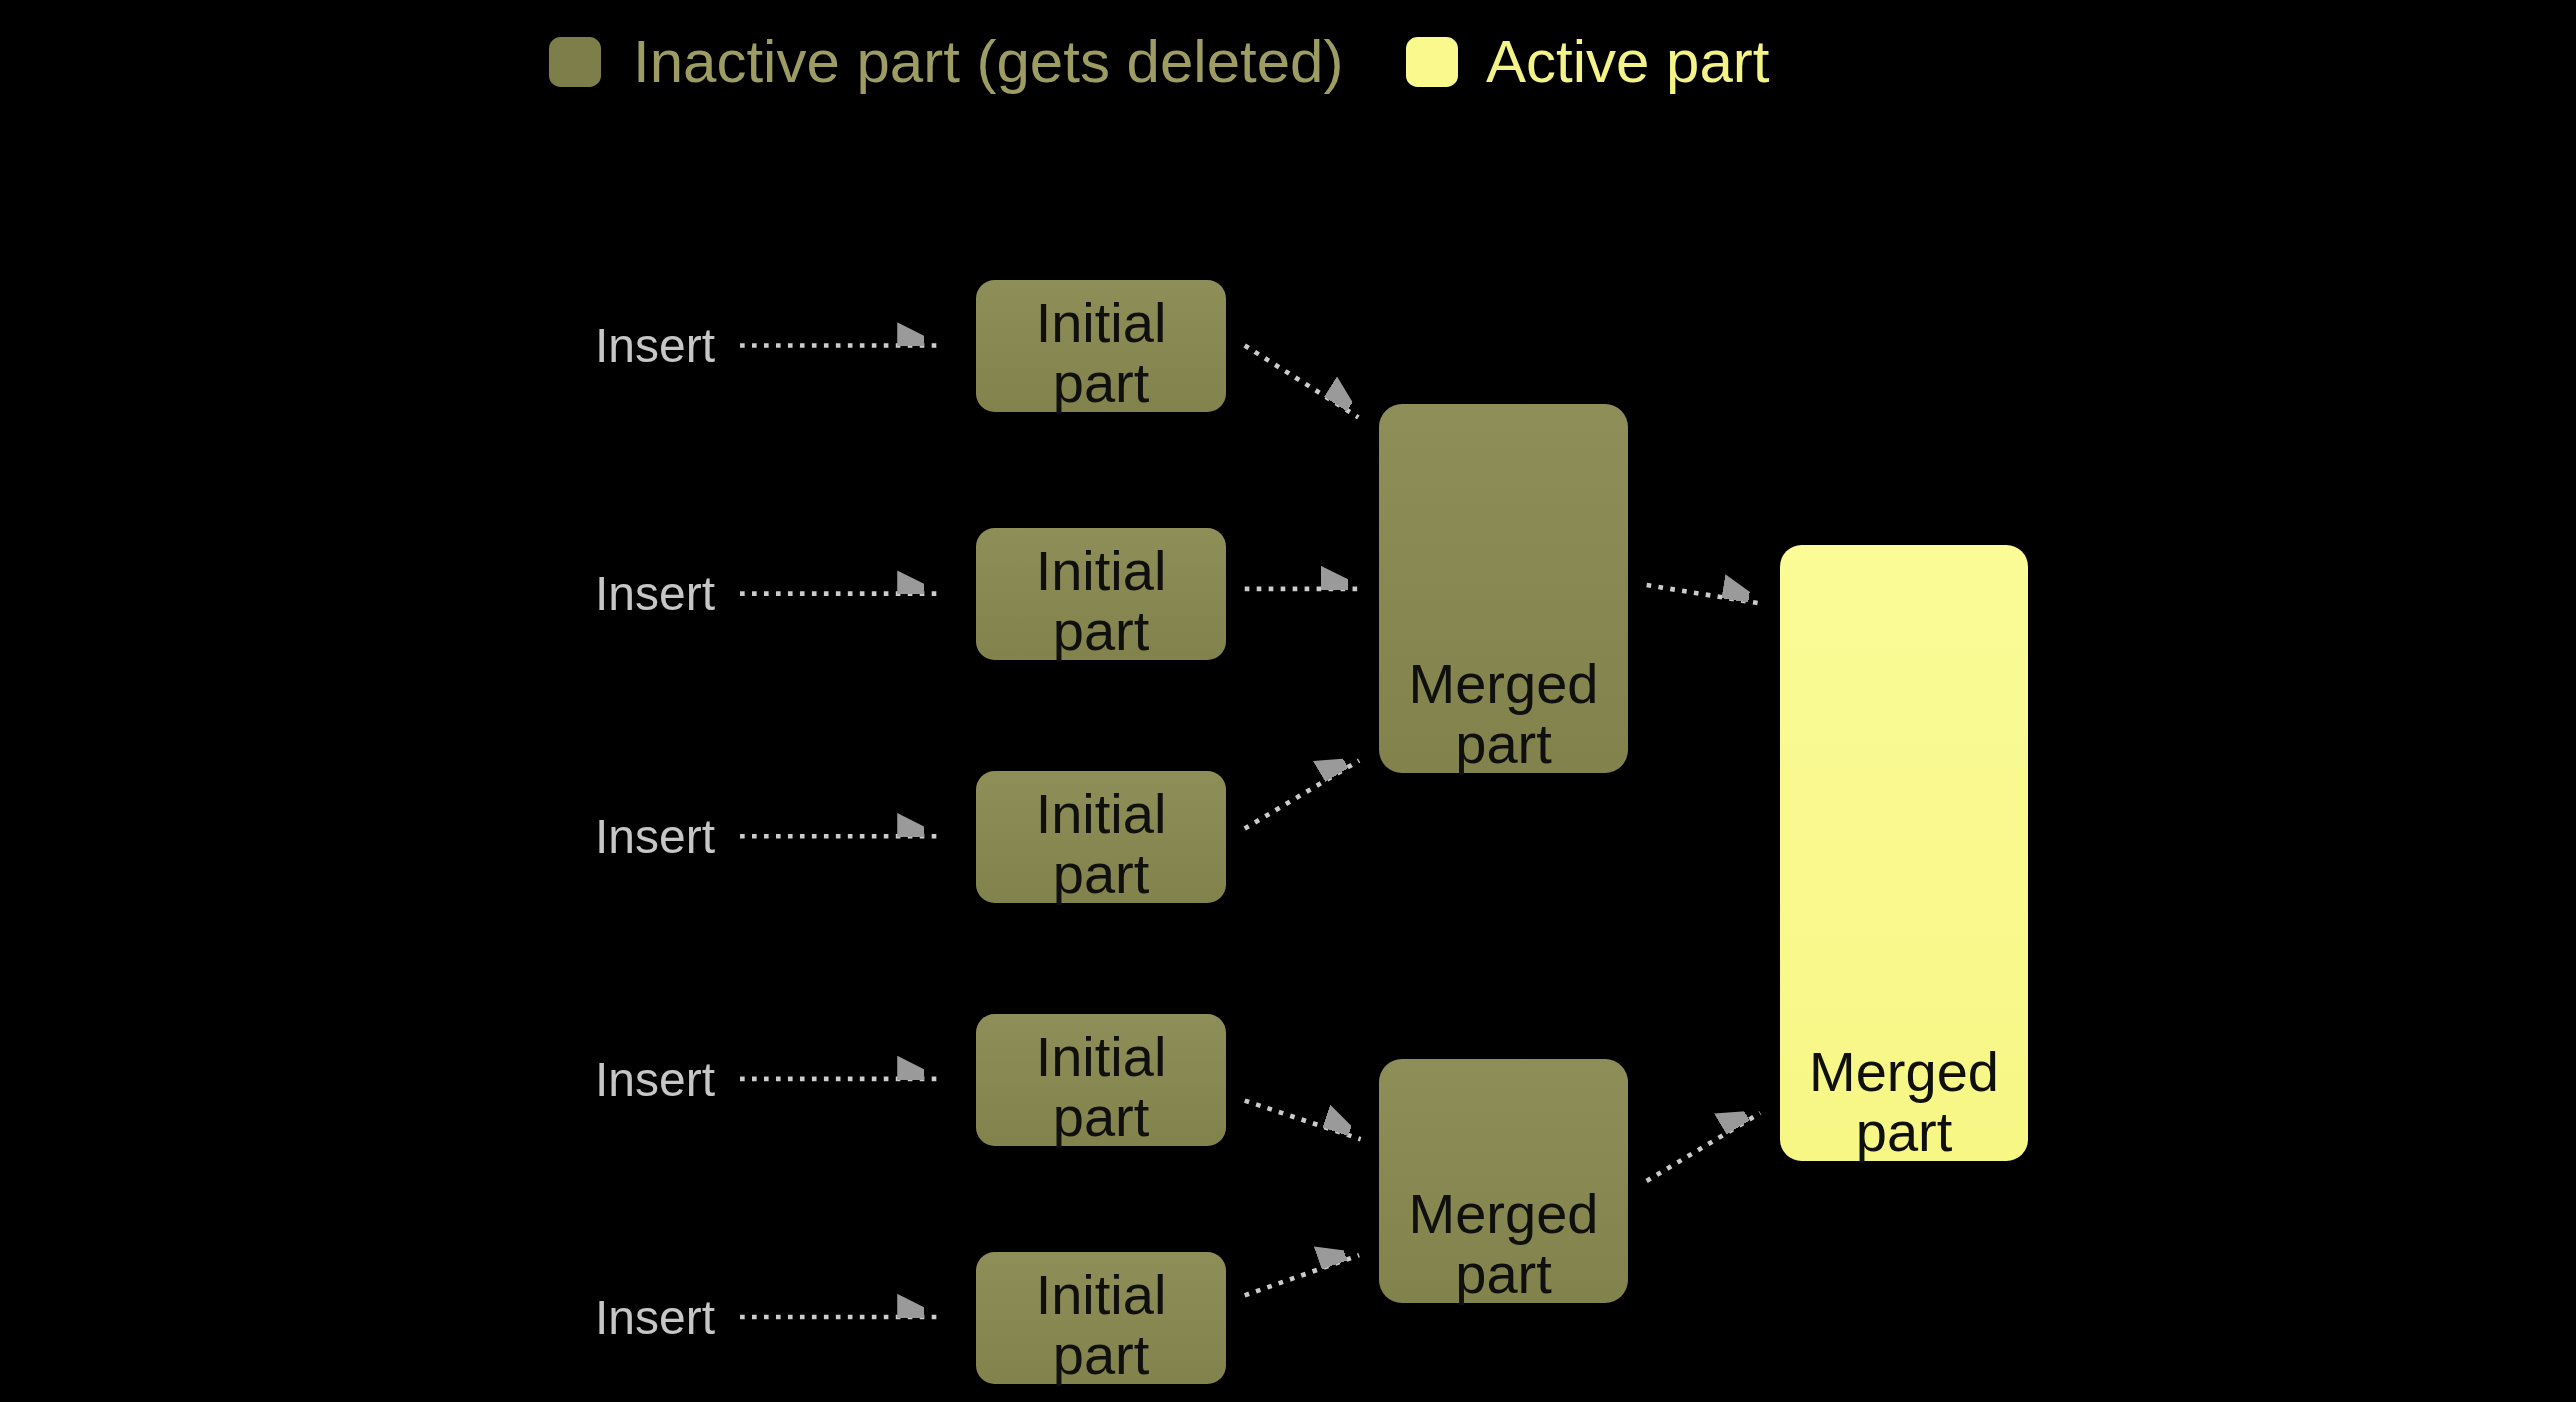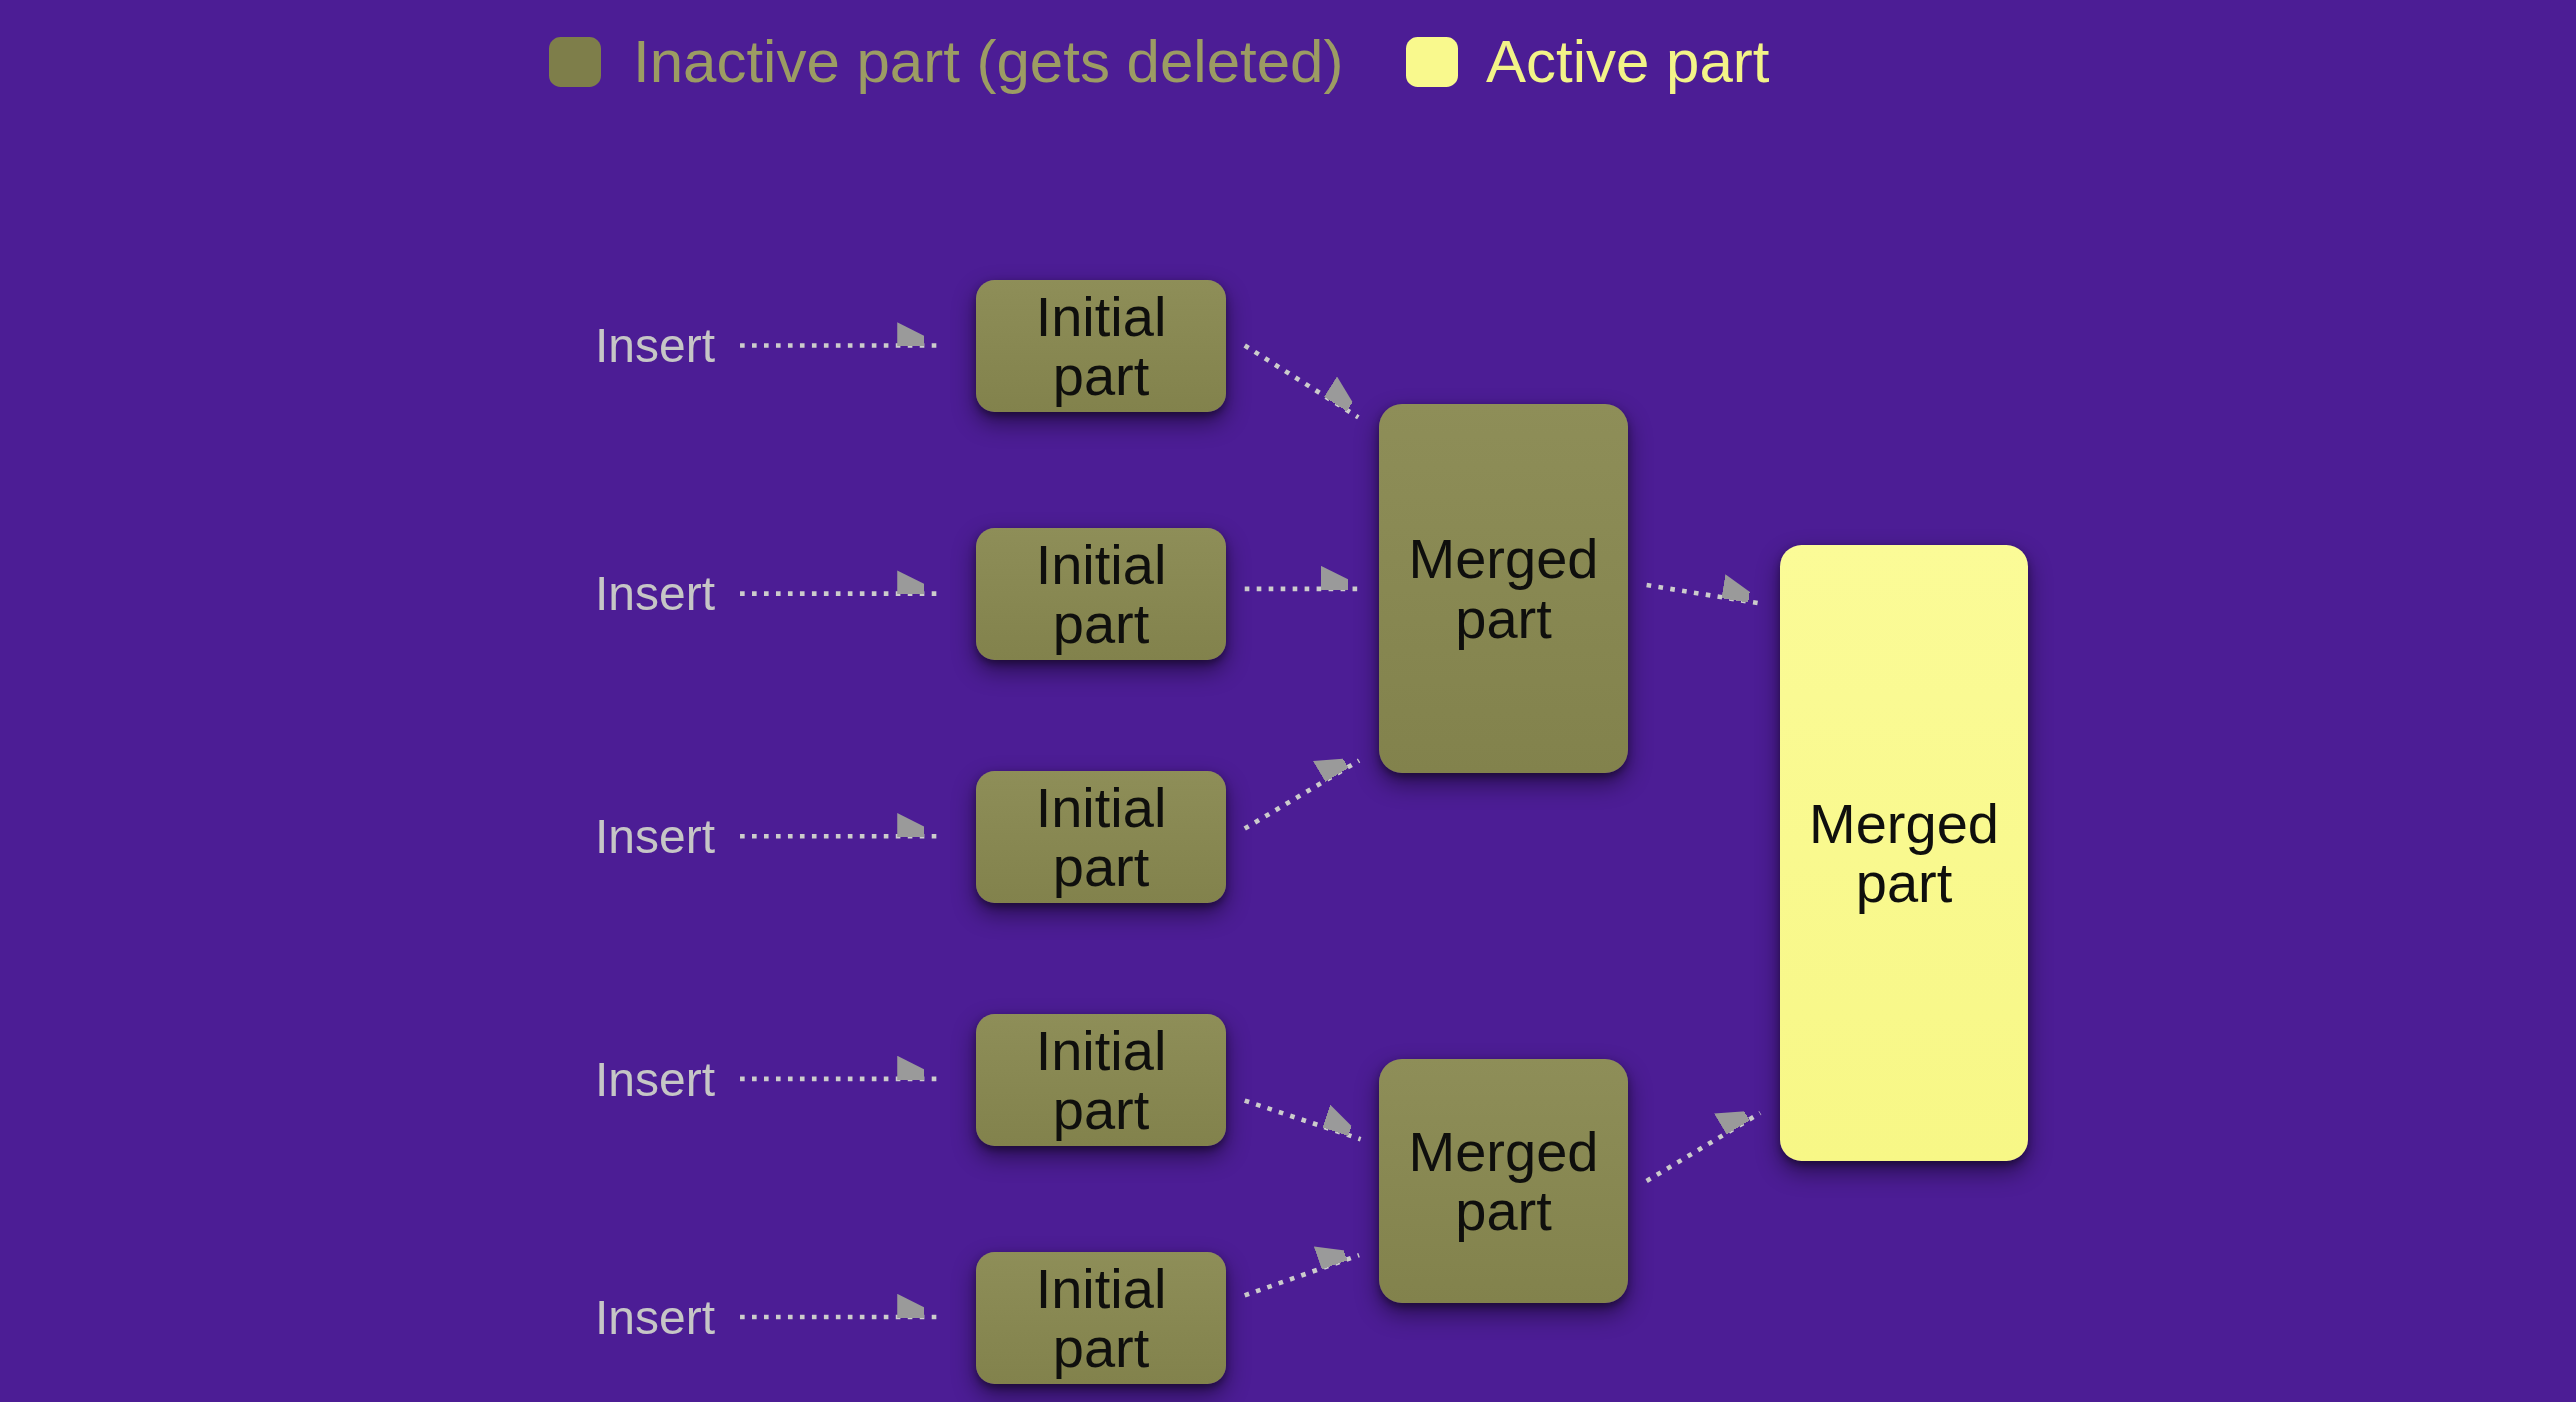--- a/index.html
+++ b/index.html
@@ -1,39 +1,39 @@
 <!DOCTYPE html>
 <html style="font-size:12.4px"><head>
 <meta charset="utf-8">
 <style>
   html,body{margin:0;padding:0;background:#1d1d1b;}
   #stage{
     position:relative;width:2576px;height:1402px;overflow:hidden;
-    background:#4c1d95;
+    background:#000000;
     font-family:"Liberation Sans","DejaVu Sans",sans-serif;
   }
   
   .legend-item{position:absolute;display:flex;align-items:center;height:62px;top:31px;}
   #legend-inactive{left:549px;}
   #legend-active{left:1406px;text-align:center;}
   .swatch{width:52px;height:50px;border-radius:11.6px;flex:0 0 auto;}
   .swatch.inactive{background:#7e7e4a;}
   .swatch.active{background:#f9f98d;}
   .legend-label{font-size:60px;line-height:62px;white-space:nowrap;}
   #legend-inactive .legend-label{color:#9c9c63;margin-left:32px;}
   #legend-active .legend-label{color:#f3f388;margin-left:28px;}
   
   .insert-cell{
     position:absolute;left:464px;width:251px;height:132px;
     display:flex;align-items:center;justify-content:flex-end;
   }
   .insert-text{font-size:48px;color:#c6c6c6;line-height:1;}
   
   .node{
-    position:absolute;display:flex;align-items:center;justify-content:center;
+    position:absolute;display:flex;align-items:flex-end;justify-content:center;
     text-align:center;color:#0f0f0d;
     box-shadow:0 10.8px 23px rgba(0,0,0,.45),0 3.1px 7.7px rgba(0,0,0,.35);
   }
   .node .node-label{font-size:56px;line-height:1.06;font-weight:400;}
   .node.inactive{background:linear-gradient(180deg,#8e8e58 0%,#82824c 100%);}
   .node.active{background:linear-gradient(180deg,#fbfb97 0%,#f7f786 100%);}
   .initial{left:976px;width:250px;height:132px;border-radius:18.6px;padding:0 10.8px;box-sizing:border-box;}
   #initial-1{top:280px;} #initial-2{top:528px;} #initial-3{top:771px;}
   #initial-4{top:1014px;} #initial-5{top:1252px;}
   #merged-1{left:1379px;top:404px;width:249px;height:369px;border-radius:23px;}

